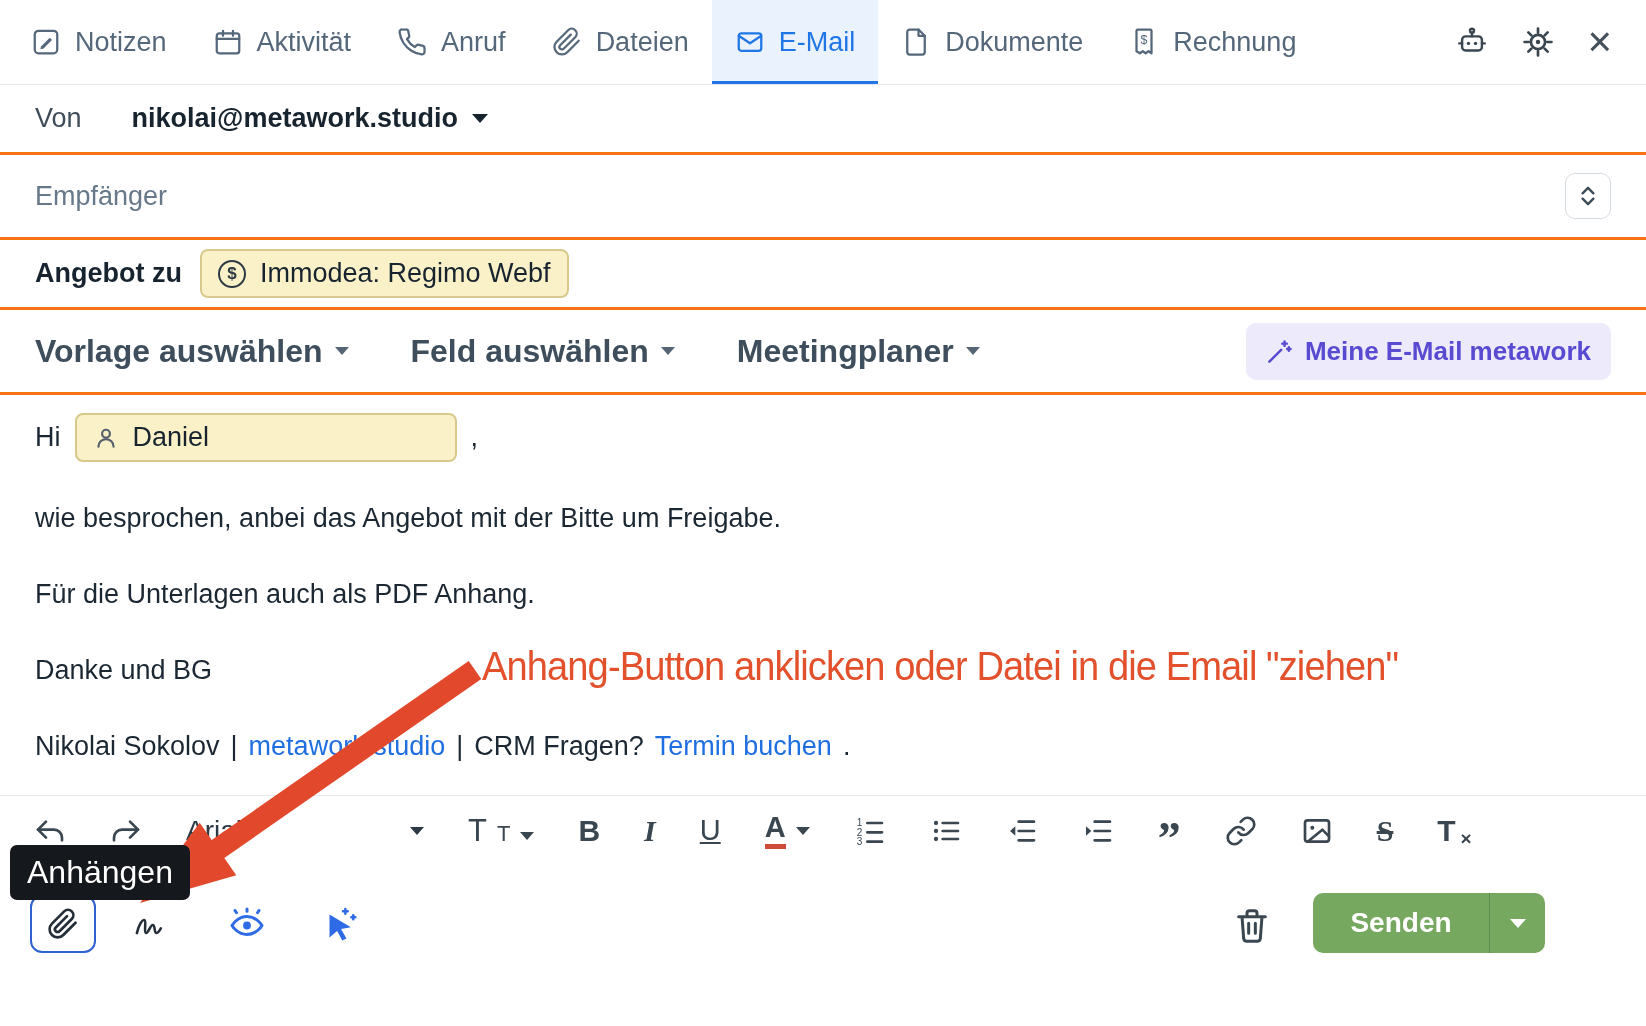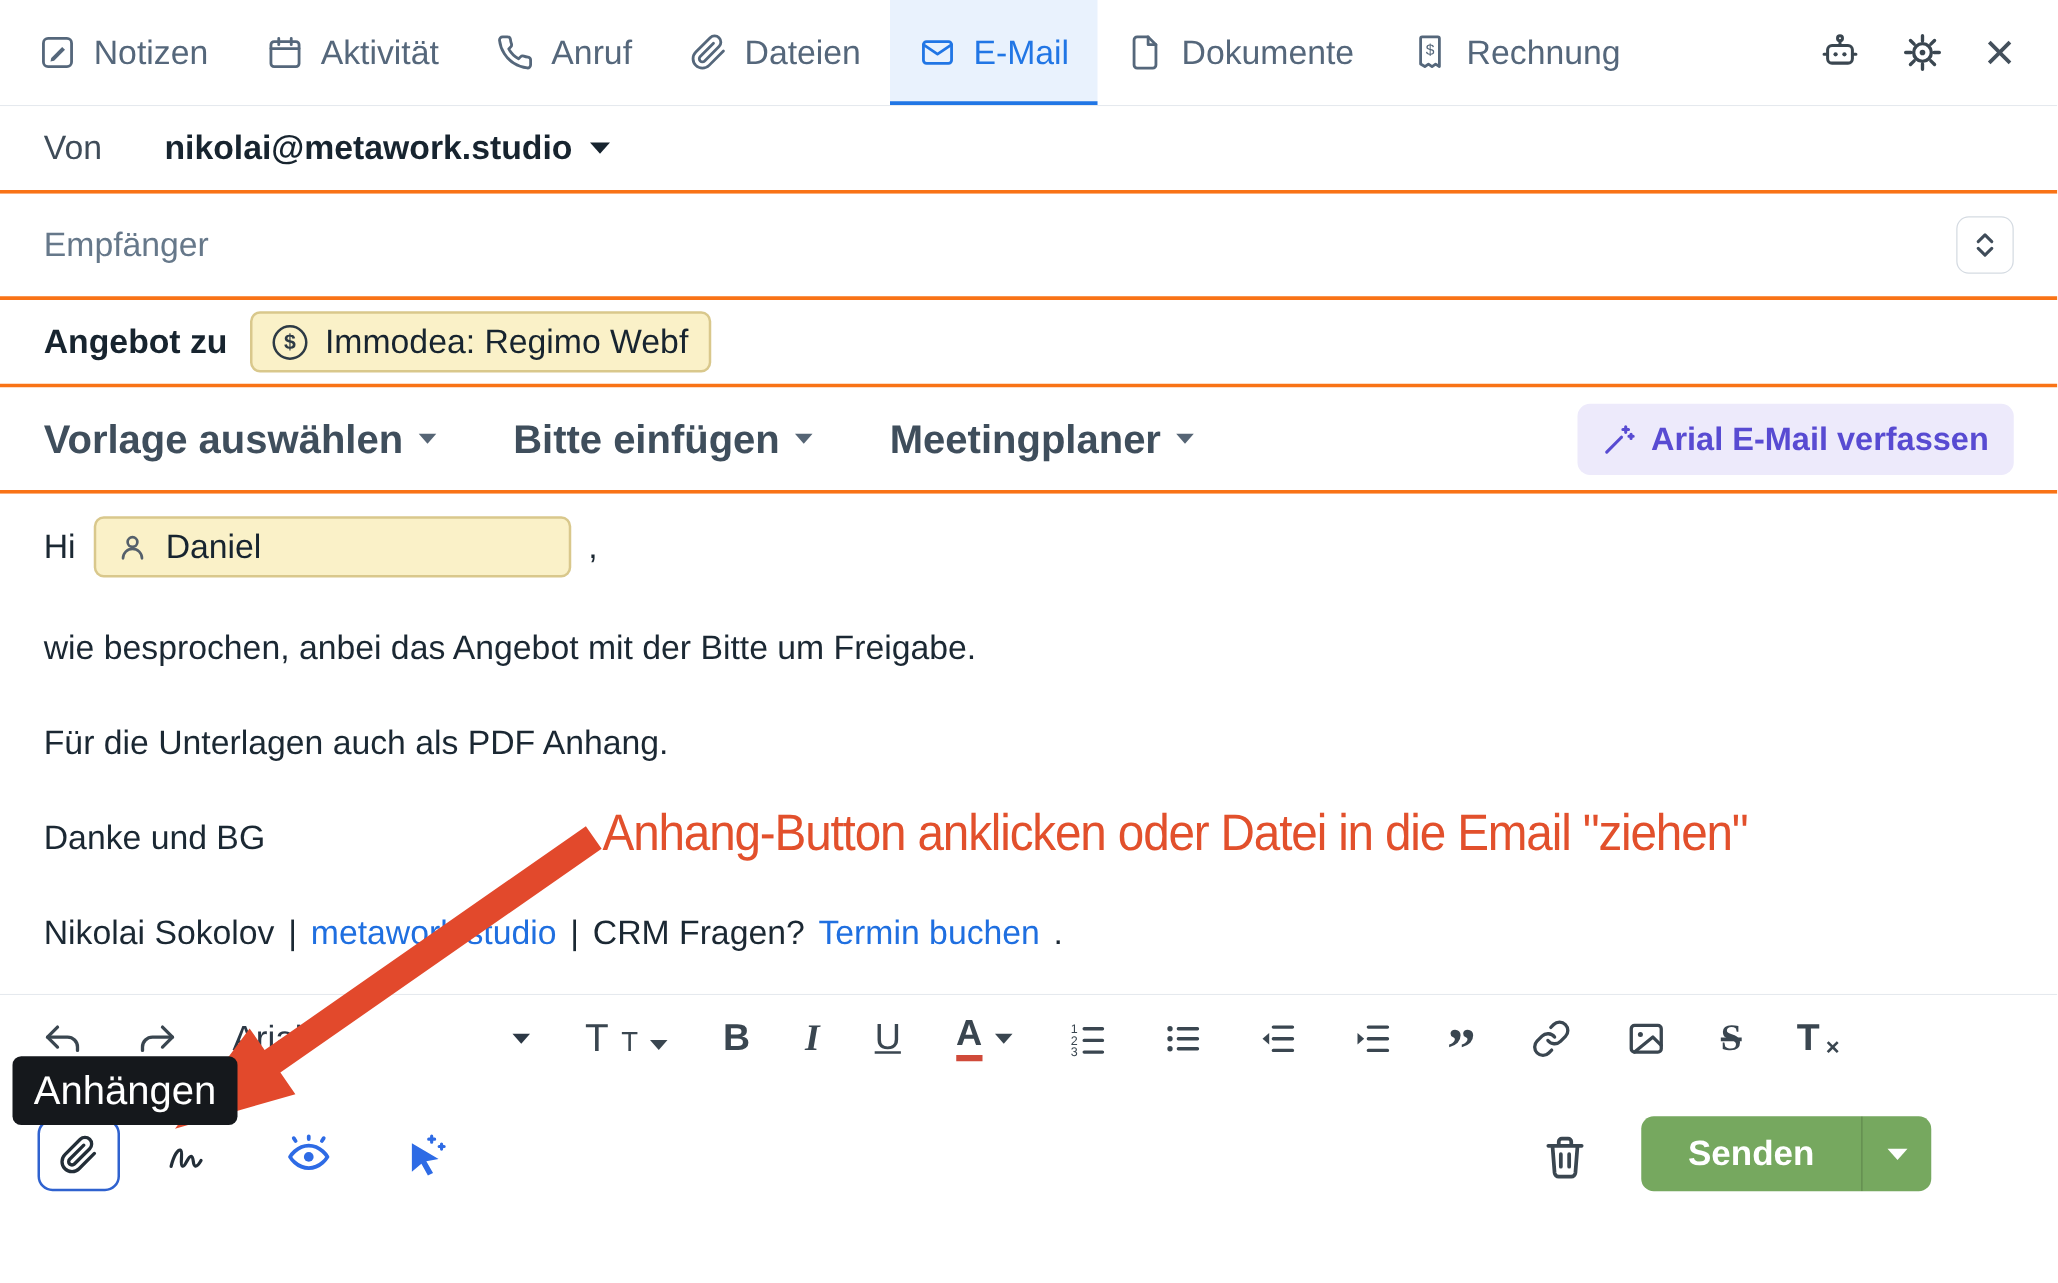--- a/index.html
+++ b/index.html
@@ -176,33 +176,33 @@
       <span>Immodea: Regimo Webf</span>
     </div>
   </div>
 
   <div class="row row-template">
     <div class="dd-item">
       <span>Vorlage auswählen</span>
       <span class="caret small"></span>
     </div>
     <div class="dd-item">
-      <span>Bitte einfügen</span>
+      <span>Feld auswählen</span>
       <span class="caret small"></span>
     </div>
     <div class="dd-item">
       <span>Meetingplaner</span>
       <span class="caret small"></span>
     </div>
     <button class="ai-btn">
       <svg class="ic" width="27" height="27" viewBox="0 0 24 24" fill="none" stroke="currentColor" stroke-width="2.2" stroke-linecap="round">
           <path d="M3 21L13.5 10.5"></path>
           <path d="M16.5 3v4M14.5 5h4M20.3 8.3v3M18.8 9.8h3"></path>
         </svg>
-      <span>Arial E-Mail verfassen</span>
+      <span>Meine E-Mail metawork</span>
     </button>
   </div>
 
   <div class="ebody">
     <div class="line greeting">
       <span>Hi</span>
       <div class="chip name-chip">
         <svg class="ic" width="26" height="26" viewBox="0 0 24 24" fill="none" stroke="#55606b" stroke-width="2" stroke-linecap="round">
             <circle cx="12" cy="8" r="3.6"></circle>
             <path d="M5 20a7 7 0 0 1 14 0"></path>

